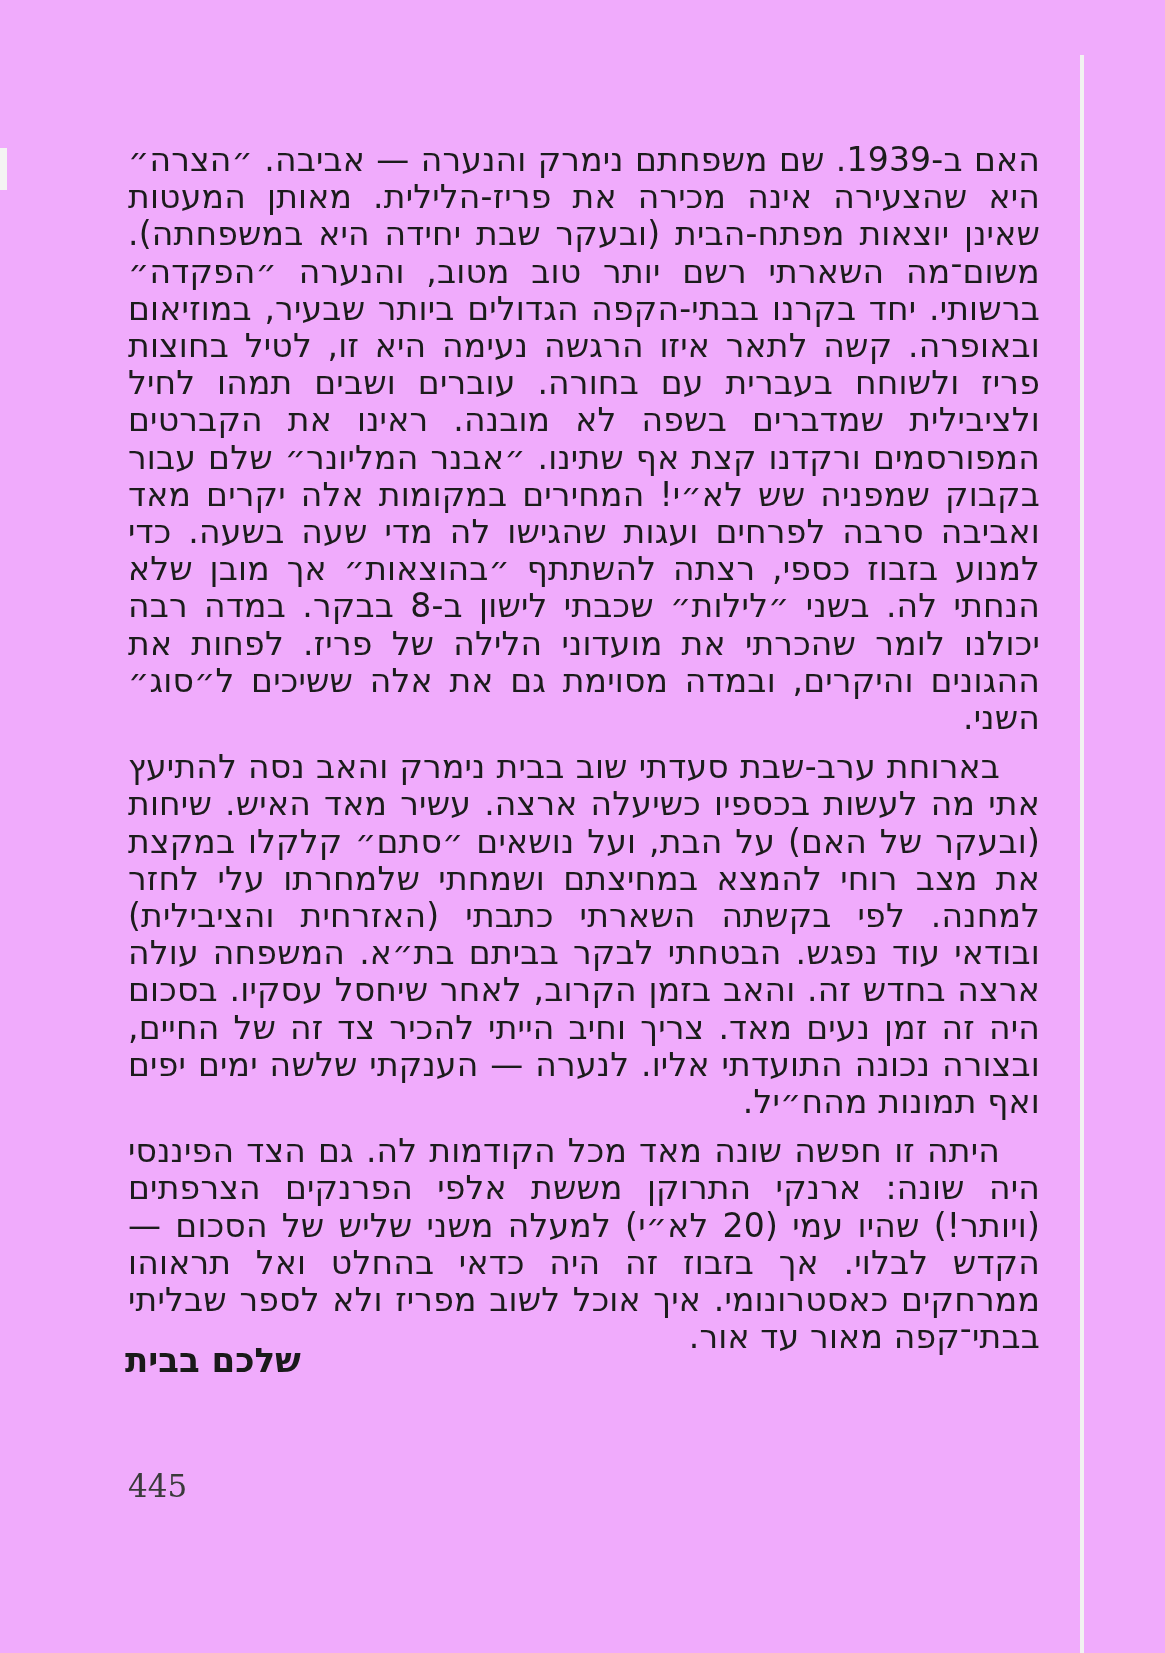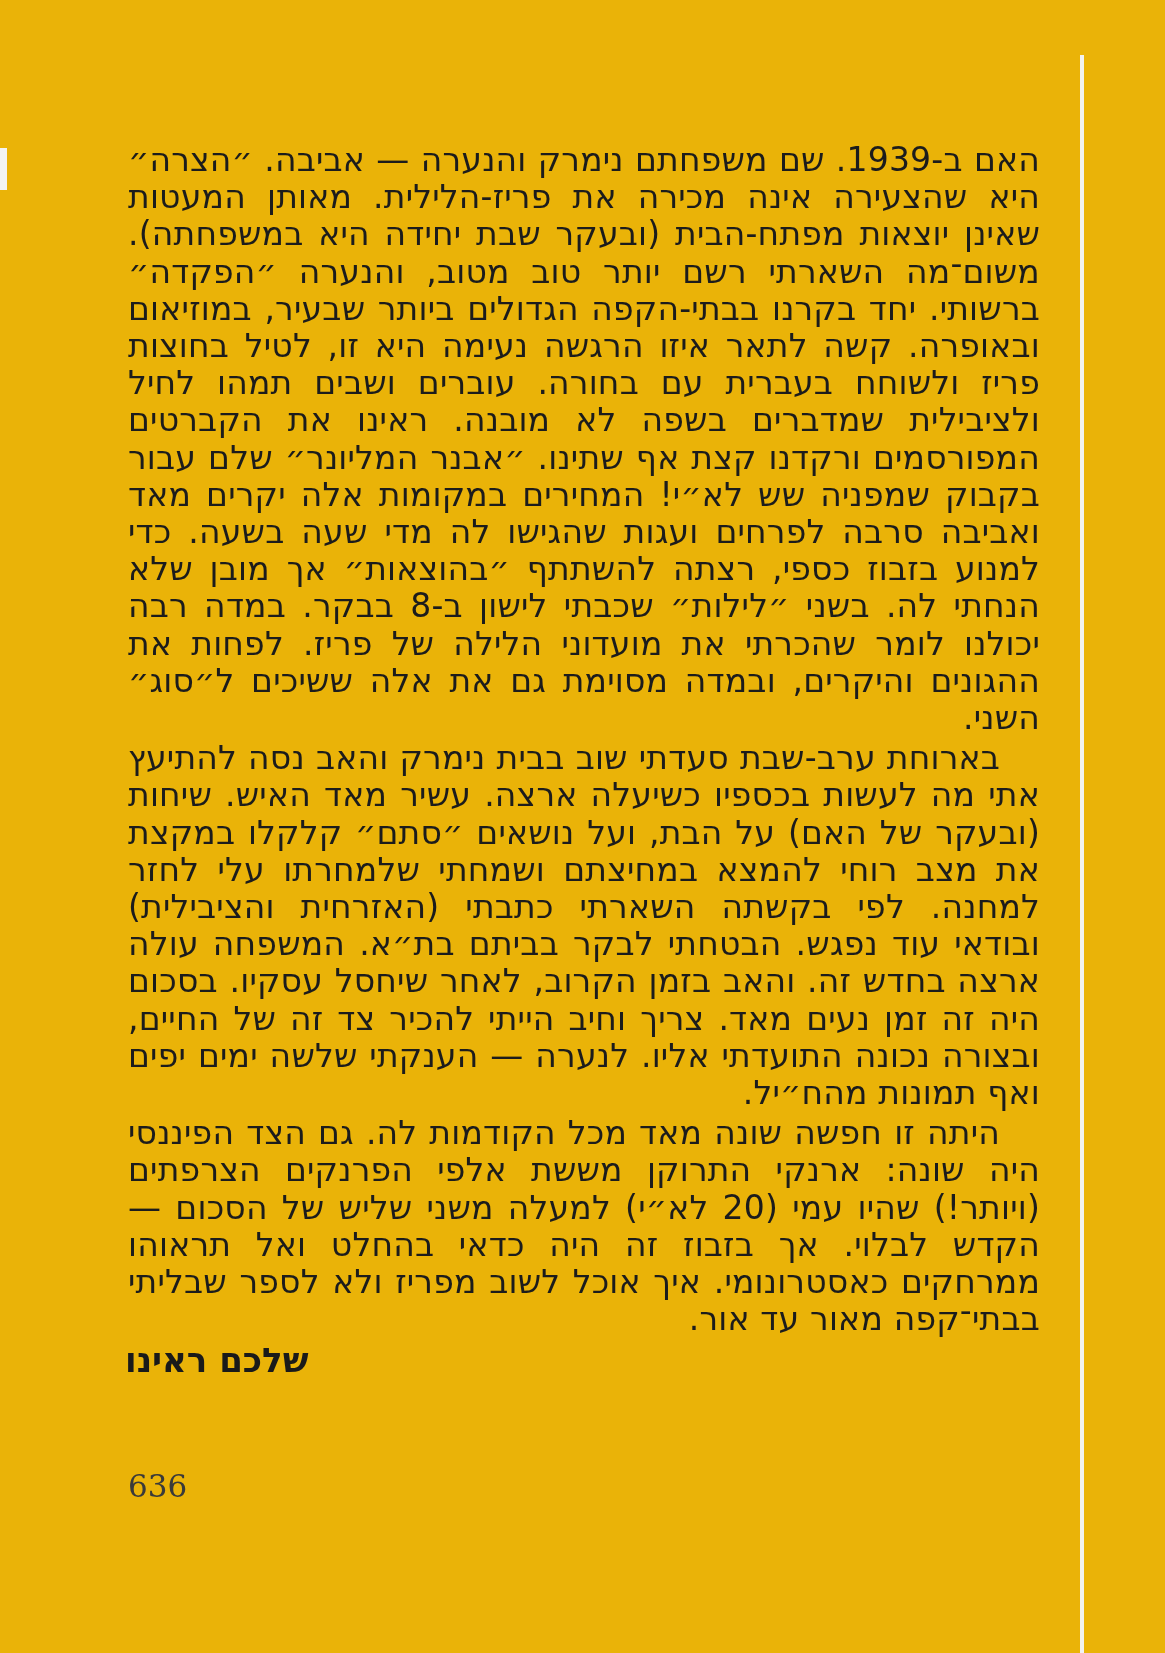--- a/index.html
+++ b/index.html
@@ -5,41 +5,41 @@
   html, body {
     margin: 0;
     padding: 0;
     background: #e8e8e8;
   }
   .page {
     position: relative;
     width: 1165px;
     height: 1653px;
     margin: 0 auto;
-    background: #eab308;
+    background: #f0abfc;
     overflow: hidden;
     font-family: "DejaVu Sans", sans-serif;
   }
   .text-block {
     position: absolute;
     top: 141px;
     right: 125px;
     width: 912px;
     direction: rtl;
     text-align: justify;
     color: #1c1c1c;
     font-size: 33px;
     line-height: 37.2px;
     letter-spacing: 0.2px;
   }
   .para {
     margin: 0;
   }
   .para + .para {
-    margin-top: 3px;
+    margin-top: 12px;
   }
   .para.indented {
     text-indent: 40px;
   }
   .signature {
     position: absolute;
     top: 1340px;
     left: 125px;
     direction: rtl;
     font-weight: bold;
@@ -80,17 +80,17 @@
 
   <div class="artifact-left-smudge"></div>
   <div class="artifact-right-line"></div>
 
   <div class="text-block">
     <p class="para">האם ב-1939. שם משפחתם נימרק והנערה — אביבה. ״הצרה״ היא שהצעירה אינה מכירה את פריז-הלילית. מאותן המעטות שאינן יוצאות מפתח-הבית (ובעקר שבת יחידה היא במשפחתה). משום־מה השארתי רשם יותר טוב מטוב, והנערה ״הפקדה״ ברשותי. יחד בקרנו בבתי-הקפה הגדולים ביותר שבעיר, במוזיאום ובאופרה. קשה לתאר איזו הרגשה נעימה היא זו, לטיל בחוצות פריז ולשוחח בעברית עם בחורה. עוברים ושבים תמהו לחיל ולציבילית שמדברים בשפה לא מובנה. ראינו את הקברטים המפורסמים ורקדנו קצת אף שתינו. ״אבנר המליונר״ שלם עבור בקבוק שמפניה שש לא״י! המחירים במקומות אלה יקרים מאד ואביבה סרבה לפרחים ועגות שהגישו לה מדי שעה בשעה. כדי למנוע בזבוז כספי, רצתה להשתתף ״בהוצאות״ אך מובן שלא הנחתי לה. בשני ״לילות״ שכבתי לישון ב-8 בבקר. במדה רבה יכולנו לומר שהכרתי את מועדוני הלילה של פריז. לפחות את ההגונים והיקרים, ובמדה מסוימת גם את אלה ששיכים ל״סוג״ השני.</p>
     <p class="para indented">בארוחת ערב-שבת סעדתי שוב בבית נימרק והאב נסה להתיעץ אתי מה לעשות בכספיו כשיעלה ארצה. עשיר מאד האיש. שיחות (ובעקר של האם) על הבת, ועל נושאים ״סתם״ קלקלו במקצת את מצב רוחי להמצא במחיצתם ושמחתי שלמחרתו עלי לחזר למחנה. לפי בקשתה השארתי כתבתי (האזרחית והציבילית) ובודאי עוד נפגש. הבטחתי לבקר בביתם בת״א. המשפחה עולה ארצה בחדש זה. והאב בזמן הקרוב, לאחר שיחסל עסקיו. בסכום היה זה זמן נעים מאד. צריך וחיב הייתי להכיר צד זה של החיים, ובצורה נכונה התועדתי אליו. לנערה — הענקתי שלשה ימים יפים ואף תמונות מהח״יל.</p>
     <p class="para indented">היתה זו חפשה שונה מאד מכל הקודמות לה. גם הצד הפיננסי היה שונה: ארנקי התרוקן מששת אלפי הפרנקים הצרפתים (ויותר!) שהיו עמי (20 לא״י) למעלה משני שליש של הסכום — הקדש לבלוי. אך בזבוז זה היה כדאי בהחלט ואל תראוהו ממרחקים כאסטרונומי. איך אוכל לשוב מפריז ולא לספר שבליתי בבתי־קפה מאור עד אור.</p>
   </div>
 
-  <div class="signature">שלכם ראינו</div>
+  <div class="signature">שלכם בבית</div>
 
-  <div class="page-number">636</div>
+  <div class="page-number">445</div>
 
 </div>
 
 </body></html>

